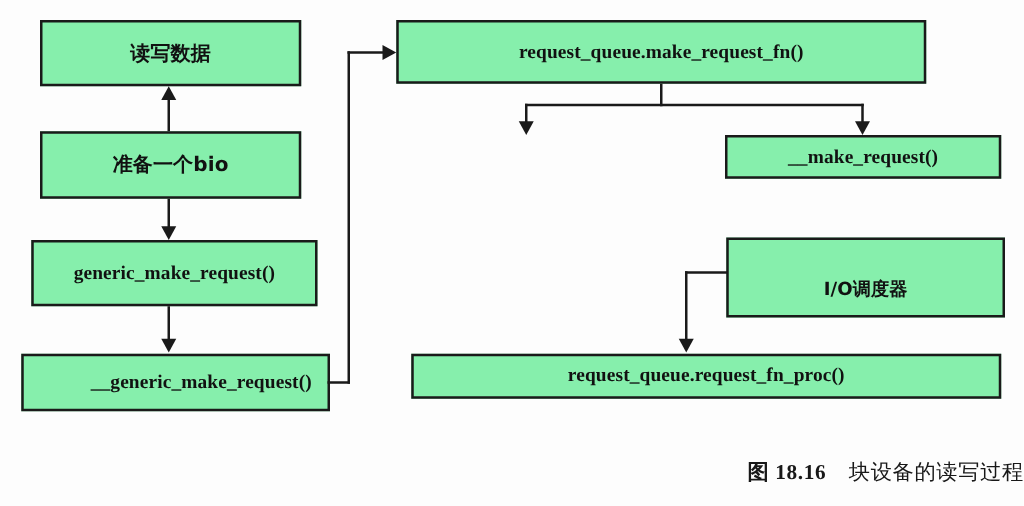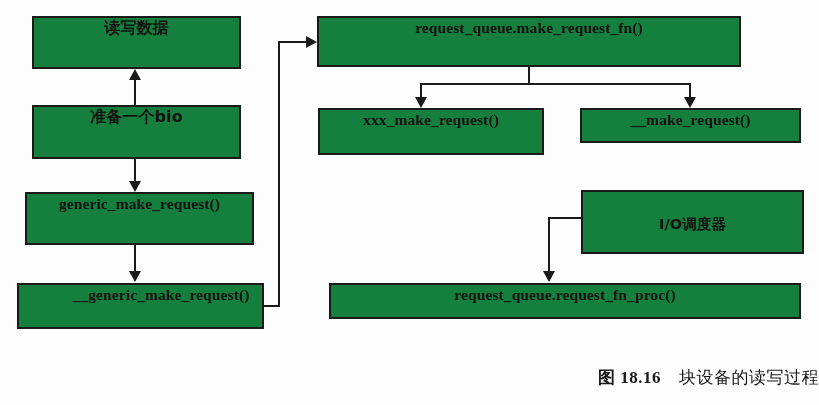--- a/index.html
+++ b/index.html
@@ -14,24 +14,24 @@
     height: 405px;
     background: #fdfdfd;
     overflow: hidden;
     font-family: "Liberation Serif", "DejaVu Serif", serif;
   }
 
   
   .node {
     position: absolute;
     box-sizing: border-box;
-    background: #15803d;
+    background: #86efac;
     border: 2px solid #1a1a1a;
     display: flex;
-    align-items: flex-start;
+    align-items: center;
     justify-content: center;
     text-align: center;
     color: #111111;
     line-height: 1.25;
     letter-spacing: 0.1px;
   }
   .node .label {
     display: block;
     width: 100%;
     padding: 0 4px;
@@ -123,23 +123,20 @@
   </div>
 
   <div class="node code" id="n-dgeneric">
     <span class="label">__generic_make_request()</span>
   </div>
 
   <div class="node code" id="n-make-request-fn">
     <span class="label">request_queue.make_request_fn()</span>
   </div>
 
-  <div class="node code" id="n-xxx-make">
-    <span class="label">xxx_make_request()</span>
-  </div>
 
   <div class="node code" id="n-dd-make">
     <span class="label">__make_request()</span>
   </div>
 
   <div class="node cjk two-line" id="n-io-sched">
     <span class="label">
       <br>
       <span>I/O调度器</span>
     </span>

